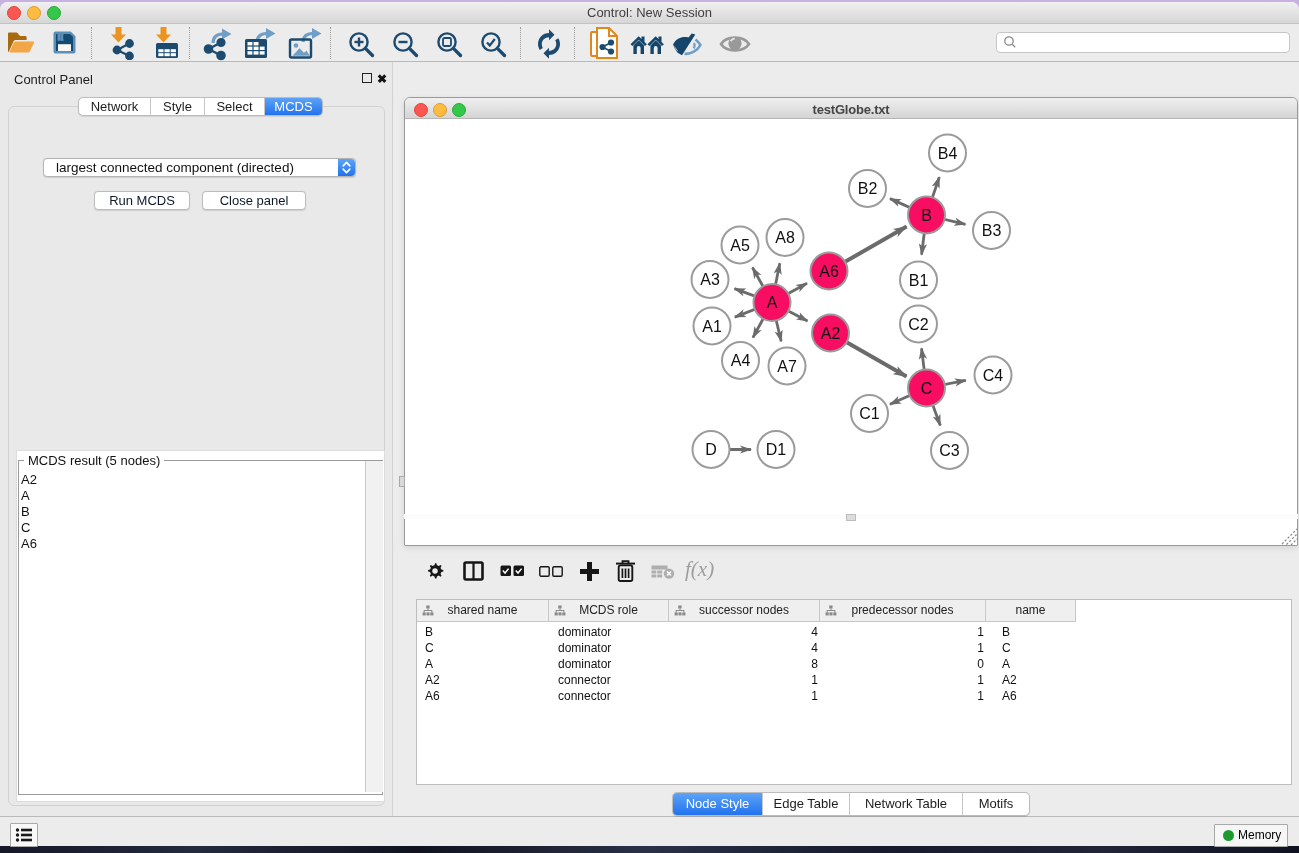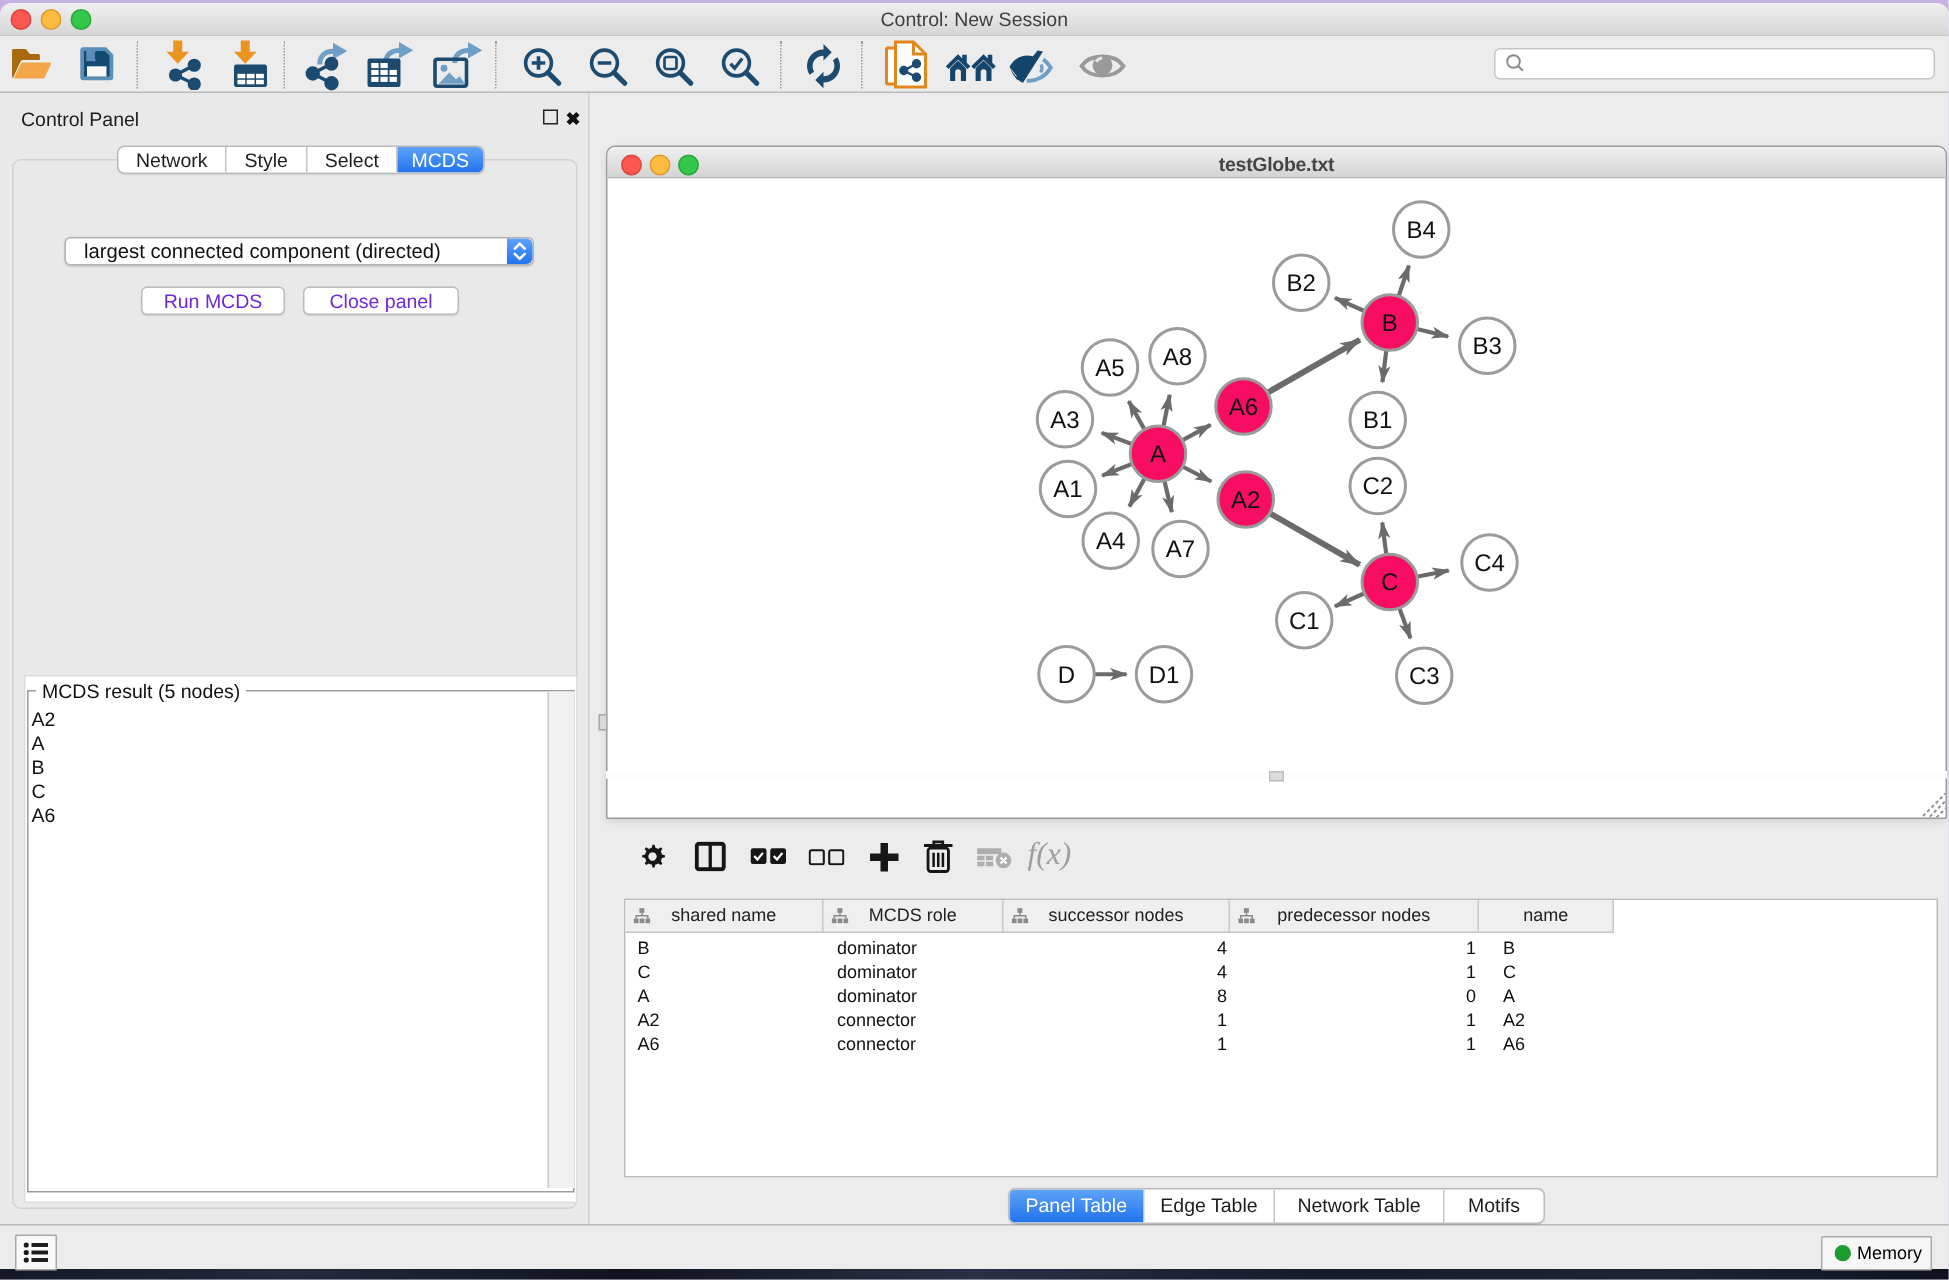--- a/index.html
+++ b/index.html
@@ -22,21 +22,21 @@
 .seg{position:absolute;display:flex;height:20px;border-radius:5px;background:#fff;border:1px solid #bcbcbc;overflow:hidden;box-shadow:0 0.5px 1px rgba(0,0,0,0.1);}
 .seg div{font-size:13px;color:#1c1c1c;text-align:center;line-height:20px;border-right:1px solid #c6c6c6;}
 .seg div:last-child{border-right:none;flex:1 0 auto;}
 .seg div.on{background:linear-gradient(#5ea3f7,#2173ee);color:#fff;}
 #cptabs{left:78px;top:35px;width:243px;height:17px;}
 #cptabs div{line-height:17px;}
 #opt-label{position:absolute;left:0;top:73px;width:392px;text-align:center;font-size:13.5px;color:#111;}
 #combo{position:absolute;left:43px;top:96px;width:311px;height:17px;background:#fff;border:1px solid #b4b4b4;border-radius:4px;box-shadow:0 0.5px 1px rgba(0,0,0,0.12);}
 #combo .txt{position:absolute;left:12px;top:1px;font-size:13.5px;color:#111;}
 #combo .step{position:absolute;right:0px;top:0px;width:17px;height:17px;background:linear-gradient(#5ea3f7,#2173ee);border-radius:0 4px 4px 0;}
-.btn{position:absolute;height:17px;background:#fff;border:1px solid #bdbdbd;border-radius:4px;font-size:13px;color:#6d28d9;text-align:center;line-height:17px;box-shadow:0 0.5px 1px rgba(0,0,0,0.12);}
+.btn{position:absolute;height:17px;background:#fff;border:1px solid #bdbdbd;border-radius:4px;font-size:13px;color:#0f172a;text-align:center;line-height:17px;box-shadow:0 0.5px 1px rgba(0,0,0,0.12);}
 #mcdsbox{position:absolute;left:16px;top:388px;width:367px;height:350px;background:#fff;border:1px solid #dcdcdc;}
 #groupbd{position:absolute;left:1px;top:9px;width:363px;height:333px;border:1px solid #9b9b9b;}
 #grouplabel{position:absolute;left:7px;top:2px;background:#fff;padding:0 4px;font-size:13px;color:#111;}
 #mcdslist{position:absolute;left:4px;top:21px;font-size:13px;color:#111;line-height:16px;}
 #mcdstrack{position:absolute;right:1px;top:10px;width:17px;height:331px;background:#f1f1f1;border-left:1px solid #c9c9c9;}
 
 #statusbar{position:absolute;left:0;top:814px;width:1299px;height:29px;background:#ececec;border-top:1px solid #b9b9b9;}
 #listbtn{position:absolute;left:10px;top:6px;width:26px;height:22px;background:#f8f8f8;border:1px solid #a9a9a9;border-radius:1px;}
 #membtn{position:absolute;left:1214px;top:7px;width:72px;height:21px;background:#f6f6f6;border:1px solid #a9a9a9;border-radius:1px;font-size:12px;color:#000;}
 
@@ -402,21 +402,21 @@
         </div>
     <div class="trow" style="left:0;top:88px;">
           <span class="cell" style="left:8px;">A6</span>
           <span class="cell" style="left:141px;">connector</span>
           <span class="cell" style="left:252px;width:149px;text-align:right;">1</span>
           <span class="cell" style="left:403px;width:164px;text-align:right;">1</span>
           <span class="cell" style="left:585px;">A6</span>
         </div>
   </div>
   <div class="seg" id="btabs">
-    <div style="width:89px" class="on">Panel Table</div>
+    <div style="width:89px" class="on">Node Style</div>
     <div style="width:86px">Edge Table</div>
     <div style="width:112px">Network Table</div>
     <div style="width:66px">Motifs</div>
   </div>
   <div style="position:absolute;left:846px;top:512px;width:8px;height:5px;background:#dcdcdc;border:1px solid #bdbdbd;z-index:6;"></div>
   <div style="position:absolute;left:404px;top:512px;width:894px;height:5px;background:#fcfcfc;z-index:5;"></div>
   <div id="gwin">
     <div id="gtitle">
       <div class="tl" style="left:9px;top:5px;background:#fc5650;border:0.5px solid #dd4741;"></div>
       <div class="tl" style="left:28px;top:5px;background:#fdbc40;border:0.5px solid #de9b35;"></div>

